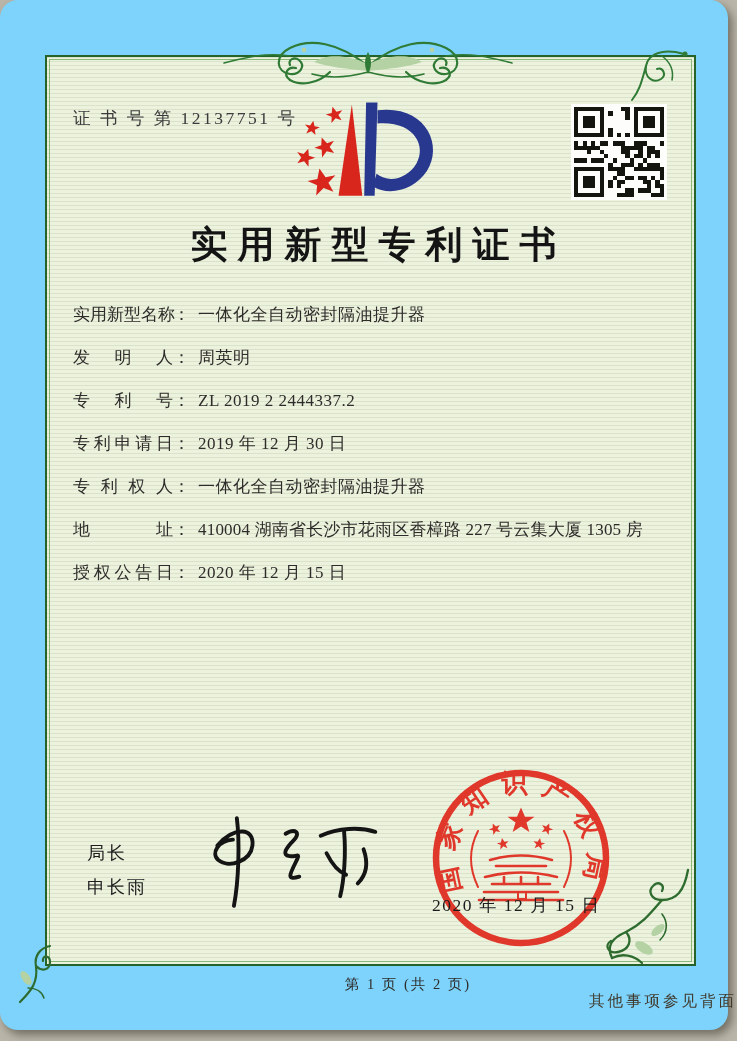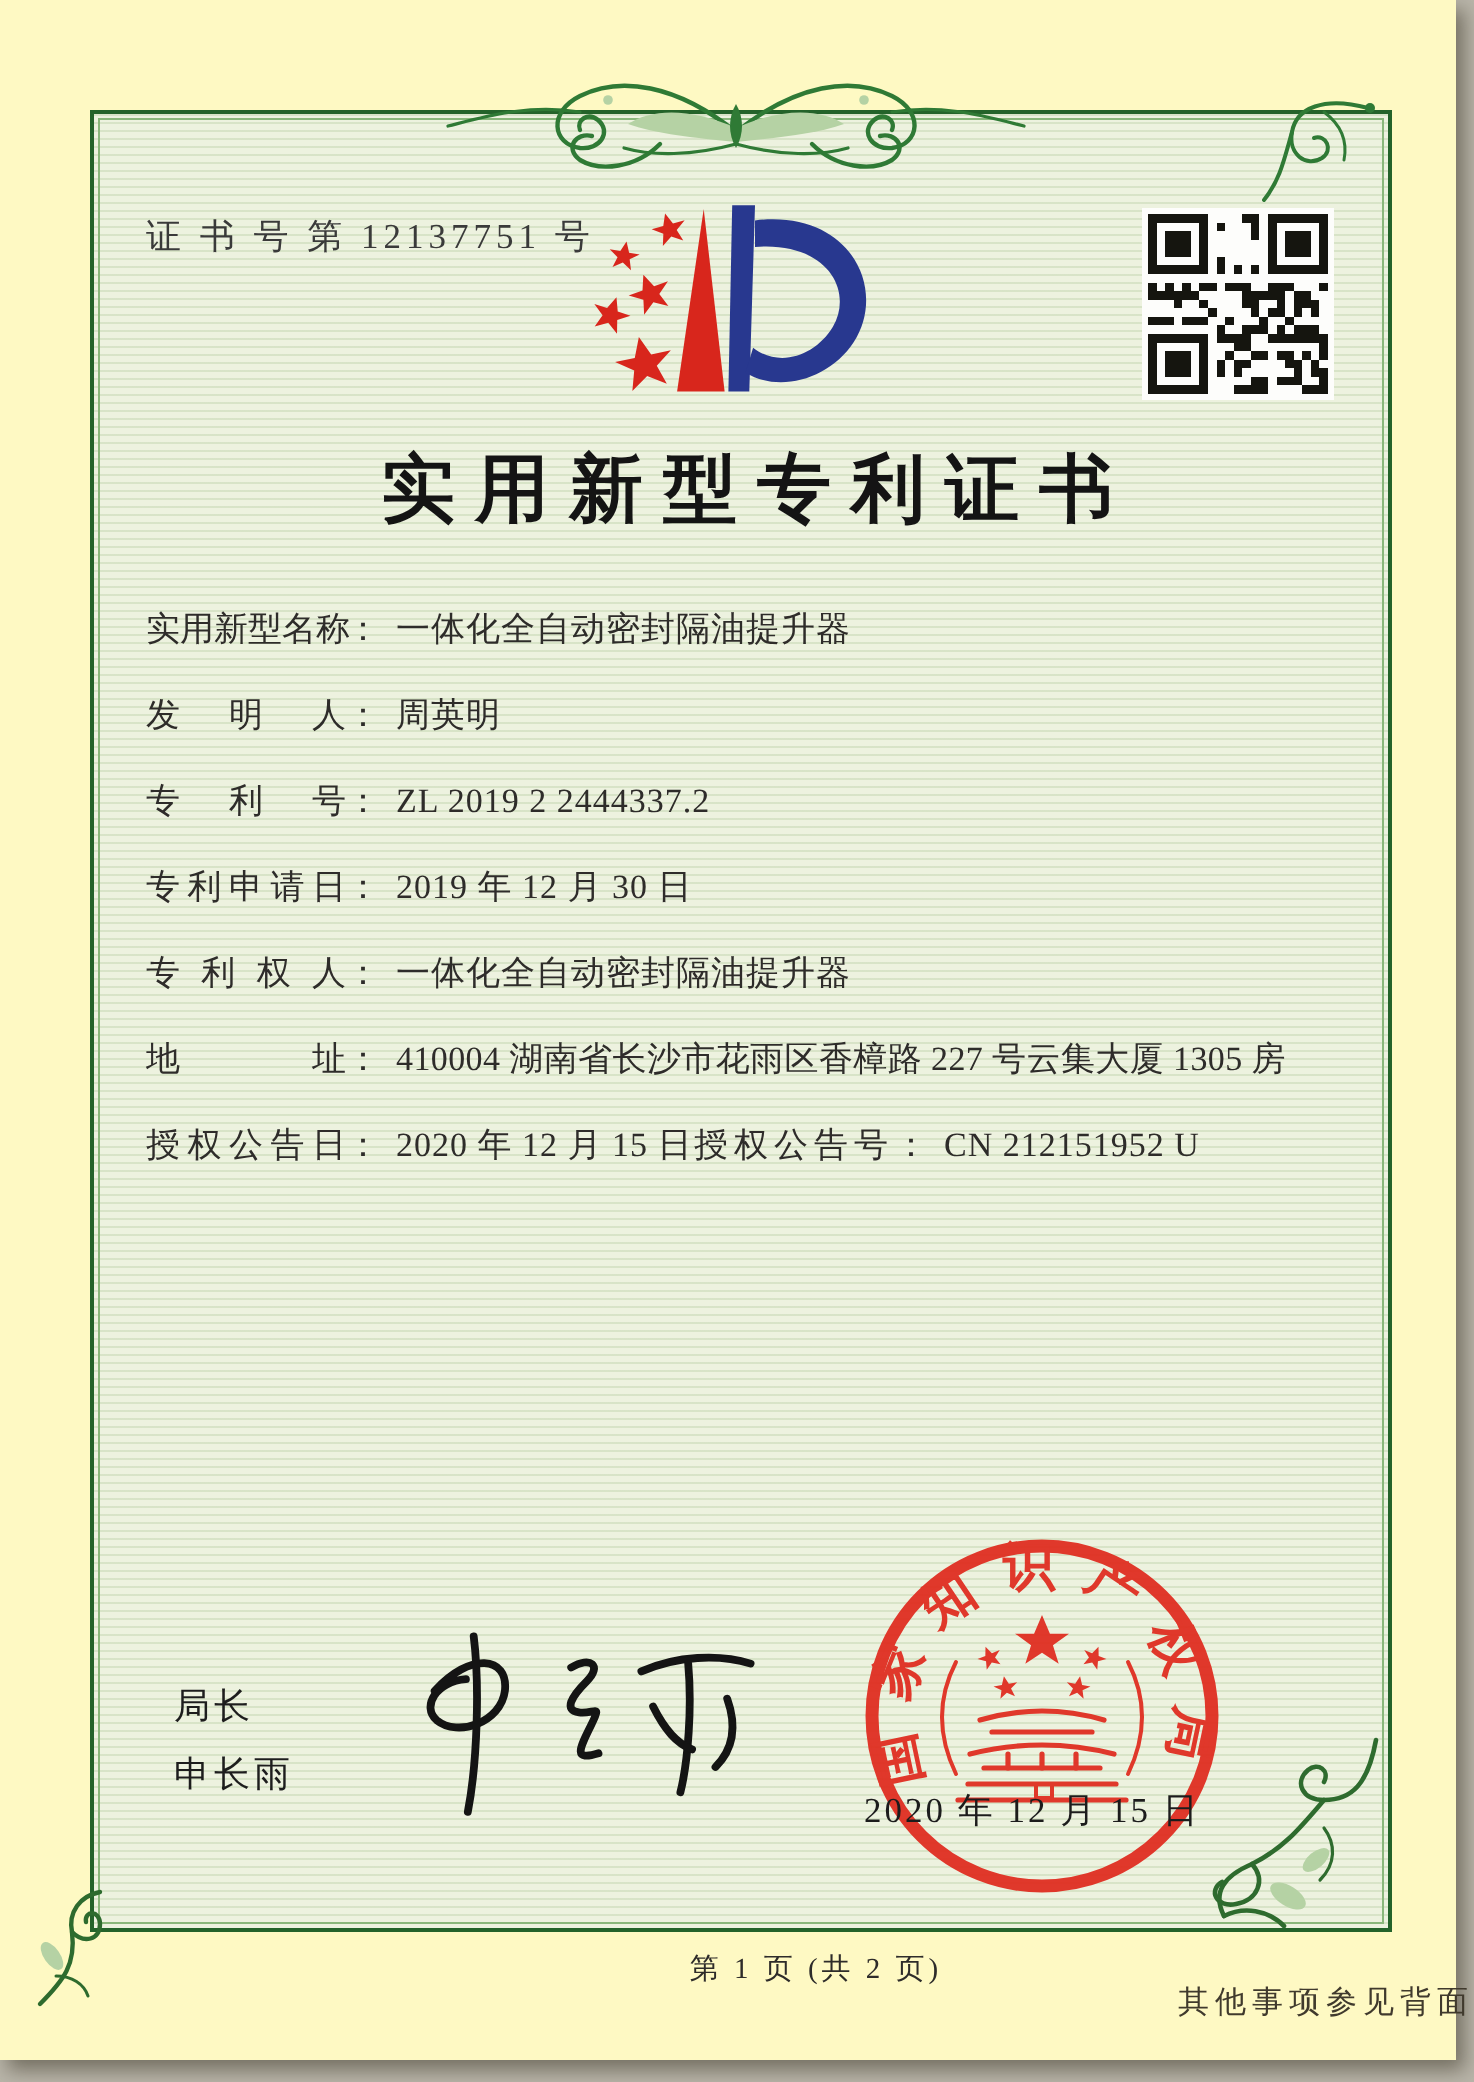--- a/index.html
+++ b/index.html
@@ -3,22 +3,23 @@
 <meta charset="utf-8">
 <style>
   html,body{margin:0;padding:0;}
   body{
     width:737px;height:1041px;position:relative;overflow:hidden;
     background:#b9b5a9;
     font-family:"Liberation Serif","DejaVu Serif",serif;
   }
   .paper{
     position:absolute;left:0;top:0;right:9px;bottom:11px;
-    background:#fef9c3;
+    background:#7dd3fc;
     box-shadow:4px 5px 9px rgba(60,55,40,.55);
+    border-radius:18px;
   }
   .frame{
     position:absolute;left:45px;top:55px;width:647px;height:907px;
     border:2.5px solid #24632a;
     background:
       repeating-linear-gradient(to bottom, rgba(120,162,92,.18) 0 1px, rgba(120,162,92,0) 1px 4px),
       #edf2df;
   }
   .frame::after{
     content:'';position:absolute;inset:2px;border:1px solid #8ab77b;pointer-events:none;
@@ -375,23 +376,20 @@
       <span class="flabel">专利申请日</span><span class="fcolon">：</span><span class="fvalue">2019 年 12 月 30 日</span>
     </div>
     <div class="frow">
       <span class="flabel">专利权人</span><span class="fcolon">：</span><span class="fvalue">一体化全自动密封隔油提升器</span>
     </div>
     <div class="frow">
       <span class="flabel">地址</span><span class="fcolon">：</span><span class="fvalue" style="letter-spacing:.2px">410004 湖南省长沙市花雨区香樟路 227 号云集大厦 1305 房</span>
     </div>
     <div class="frow">
       <span class="flabel">授权公告日</span><span class="fcolon">：</span><span class="fvalue">2020 年 12 月 15 日</span>
-      <span class="fpair2">
-        <span class="flabel2">授权公告号</span><span class="fcolon">：</span><span class="fvalue">CN 212151952 U</span>
-      </span>
     </div>
   </div>
 
 
   <div class="abs signer">
     <div class="stitle">局长</div>
     <div class="sname">申长雨</div>
   </div>
 
   <svg class="abs sig-svg" width="195" height="102" viewBox="0 0 200 104">

